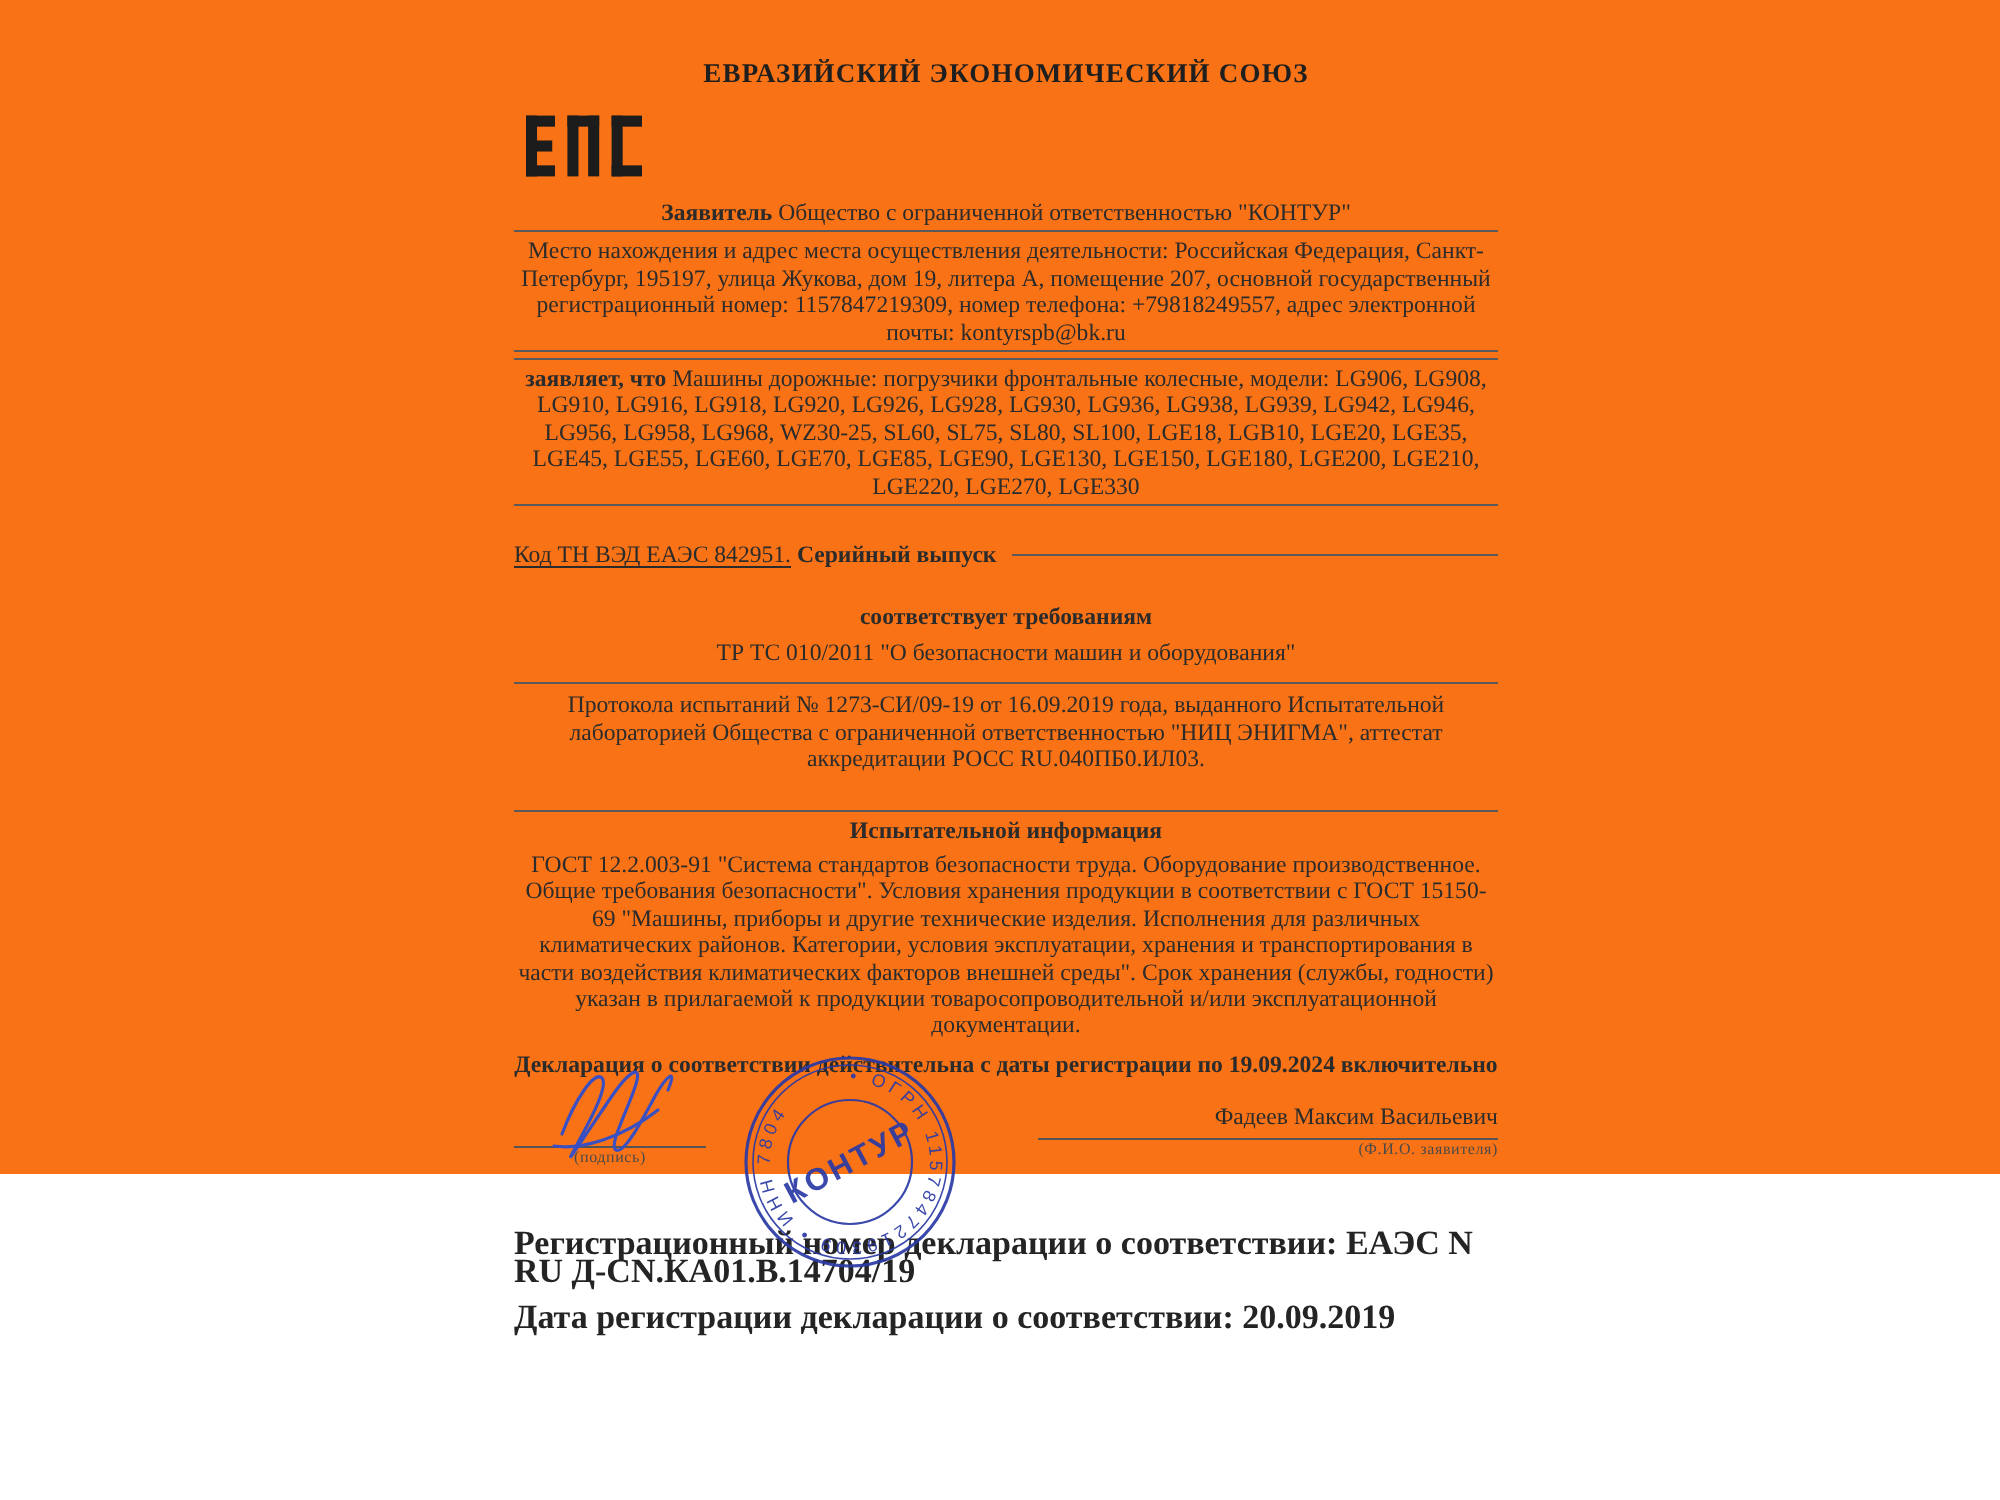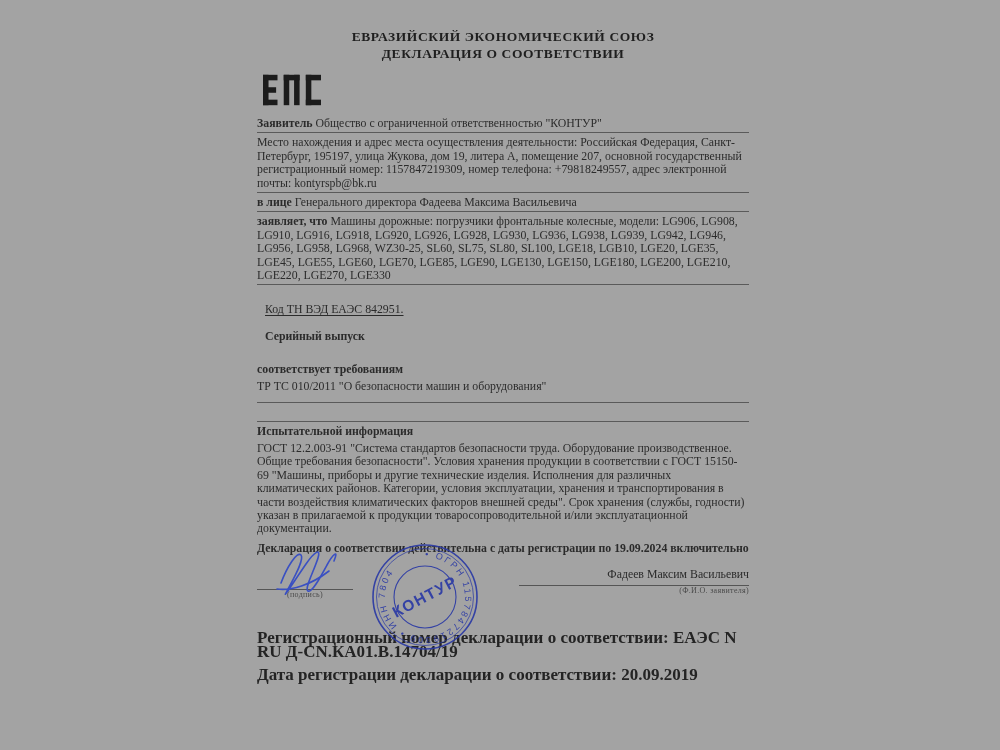--- a/index.html
+++ b/index.html
@@ -1,31 +1,31 @@
 <!DOCTYPE html>
 <html><head>
 <meta charset="utf-8">
 <style>
   html,body{margin:0;padding:0;}
   body{
     width:1000px;height:750px;background:#ffffff;overflow:hidden;
     font-family:"Liberation Serif","DejaVu Serif",serif;color:#2b2b2b;
     -webkit-font-smoothing:antialiased;
   }
-  .page{position:relative;width:1000px;height:750px;background:#a3a3a3;}
+  .page{position:relative;width:1000px;height:587px;background:#f97316;}
   .doc{position:absolute;left:257px;top:28px;width:492px;}
   .title{ text-align:center;font-weight:bold;font-size:13.5px;line-height:17px;letter-spacing:.6px;color:#1f1f1f;}
   .eac{margin:7px 0 6px 6px;height:42px;}
-  .sec{font-size:11.8px;line-height:13.4px;text-align:left;}
+  .sec{font-size:11.8px;line-height:13.4px;text-align:center;}
   .rule{border:0;border-top:1px solid #5a5a5a;margin:2px 0 3px 0;height:0;}
   .b{font-weight:bold;}
   .u{text-decoration:underline;text-underline-offset:2px;}
   .coderow{display:flex;align-items:baseline;}
   .coderow .filler{flex:1;border-bottom:1px solid #5a5a5a;transform:translateY(-3px);margin-left:8px;}
-  .mt2{margin-top:18px;flex-direction:column;} .mt4{margin-top:4px;} .mt6{margin-top:6px;} .mt8{margin-top:8px;}
+  .mt2{margin-top:18px;} .mt4{margin-top:4px;} .mt6{margin-top:6px;} .mt8{margin-top:8px;}
   .sigzone{position:relative;height:66px;margin-top:4px;}
   .sig-left{position:absolute;left:0;top:0;width:96px;text-align:center;}
   .sig-left .line{border-top:1px solid #555;margin-top:30px;}
   .caption{font-size:8px;color:#4a4a4a;letter-spacing:.3px;}
   .sig-right{position:absolute;right:0;top:8px;width:230px;text-align:right;}
   .sig-right .line{border-top:1px solid #555;margin-top:3px;}
   .sig-right .caption{margin-left:28px;}
   .sigscrawl{position:absolute;left:14px;top:-14px;}
   .stamp{position:absolute;left:112px;top:-18px;width:112px;height:112px;opacity:.92;}
   .reg{font-size:17px;line-height:14px;font-weight:bold;color:#242424;}
@@ -33,21 +33,20 @@
   .name{font-size:11.8px;}
 </style>
 </head>
 <body>
 
 <div class="page">
   <div class="doc">
 
     <div class="title">
       <div>ЕВРАЗИЙСКИЙ ЭКОНОМИЧЕСКИЙ СОЮЗ</div>
-      <div>ДЕКЛАРАЦИЯ О СООТВЕТСТВИИ</div>
     </div>
 
     <div class="eac">
       <svg width="58" height="42" viewBox="0 0 84 44" aria-hidden="true">
         <g fill="#1c1c1c">
           <rect x="0" y="0" width="8" height="44"></rect>
             <rect x="0" y="0" width="21" height="8"></rect>
             <rect x="0" y="18" width="19" height="8"></rect>
             <rect x="0" y="36" width="21" height="8"></rect>
           <rect x="30" y="0" width="8" height="44"></rect>
@@ -62,43 +61,40 @@
 
     <div class="sec">
       <span class="b">Заявитель </span>
       <span>Общество с ограниченной ответственностью "КОНТУР"</span>
     </div>
     <div class="rule"></div>
 
     <div class="sec">Место нахождения и адрес места осуществления деятельности: Российская Федерация, Санкт-Петербург, 195197, улица Жукова, дом 19, литера А, помещение 207, основной государственный регистрационный номер: 1157847219309, номер телефона: +79818249557, адрес электронной почты: kontyrspb@bk.ru</div>
     <div class="rule"></div>
 
-    <div class="sec">
-      <span class="b">в лице </span>
-      <span>Генерального директора Фадеева Максима Васильевича</span>
-    </div>
     <div class="rule"></div>
 
     <div class="sec">
       <span class="b">заявляет, что </span>
       <span>Машины дорожные: погрузчики фронтальные колесные,  модели: LG906, LG908, LG910, LG916, LG918, LG920, LG926, LG928, LG930, LG936, LG938, LG939, LG942, LG946, LG956, LG958, LG968, WZ30-25, SL60, SL75, SL80, SL100, LGE18, LGB10, LGE20, LGE35, LGE45, LGE55, LGE60, LGE70, LGE85, LGE90, LGE130, LGE150, LGE180, LGE200, LGE210, LGE220, LGE270, LGE330</span>
     </div>
     <div class="rule"></div>
 
 
     <div class="sec coderow mt2">
       <span class="u">Код ТН ВЭД ЕАЭС 842951. </span>&nbsp;
       <span class="b">Серийный выпуск</span>
       <span class="filler"></span>
     </div>
 
     <div class="sec b mt2">соответствует требованиям</div>
     <div class="sec mt4">ТР ТС 010/2011 "О безопасности машин и оборудования"</div>
 
     <div class="rule mt8"></div>
+    <div class="sec mt4">Протокола испытаний № 1273-СИ/09-19 от 16.09.2019 года, выданного Испытательной лабораторией Общества с ограниченной ответственностью "НИЦ ЭНИГМА", аттестат аккредитации РОСС RU.040ПБ0.ИЛ03.</div>
 
     <div class="rule mt2"></div>
     <div class="sec b">Испытательной информация</div>
     <div class="sec mt4">ГОСТ 12.2.003-91 "Система стандартов безопасности труда. Оборудование производственное. Общие требования безопасности". Условия хранения продукции в соответствии с ГОСТ 15150-69 "Машины, приборы и другие технические изделия. Исполнения для различных климатических районов. Категории, условия эксплуатации, хранения и транспортирования в части воздействия климатических факторов внешней среды". Срок хранения (службы, годности) указан в прилагаемой к продукции товаросопроводительной и/или эксплуатационной документации.</div>
 
     <div class="sec b mt6">Декларация о соответствии действительна с даты регистрации по 19.09.2024 включительно</div>
 
     <div class="sigzone">
 
       <div class="sig-left">

